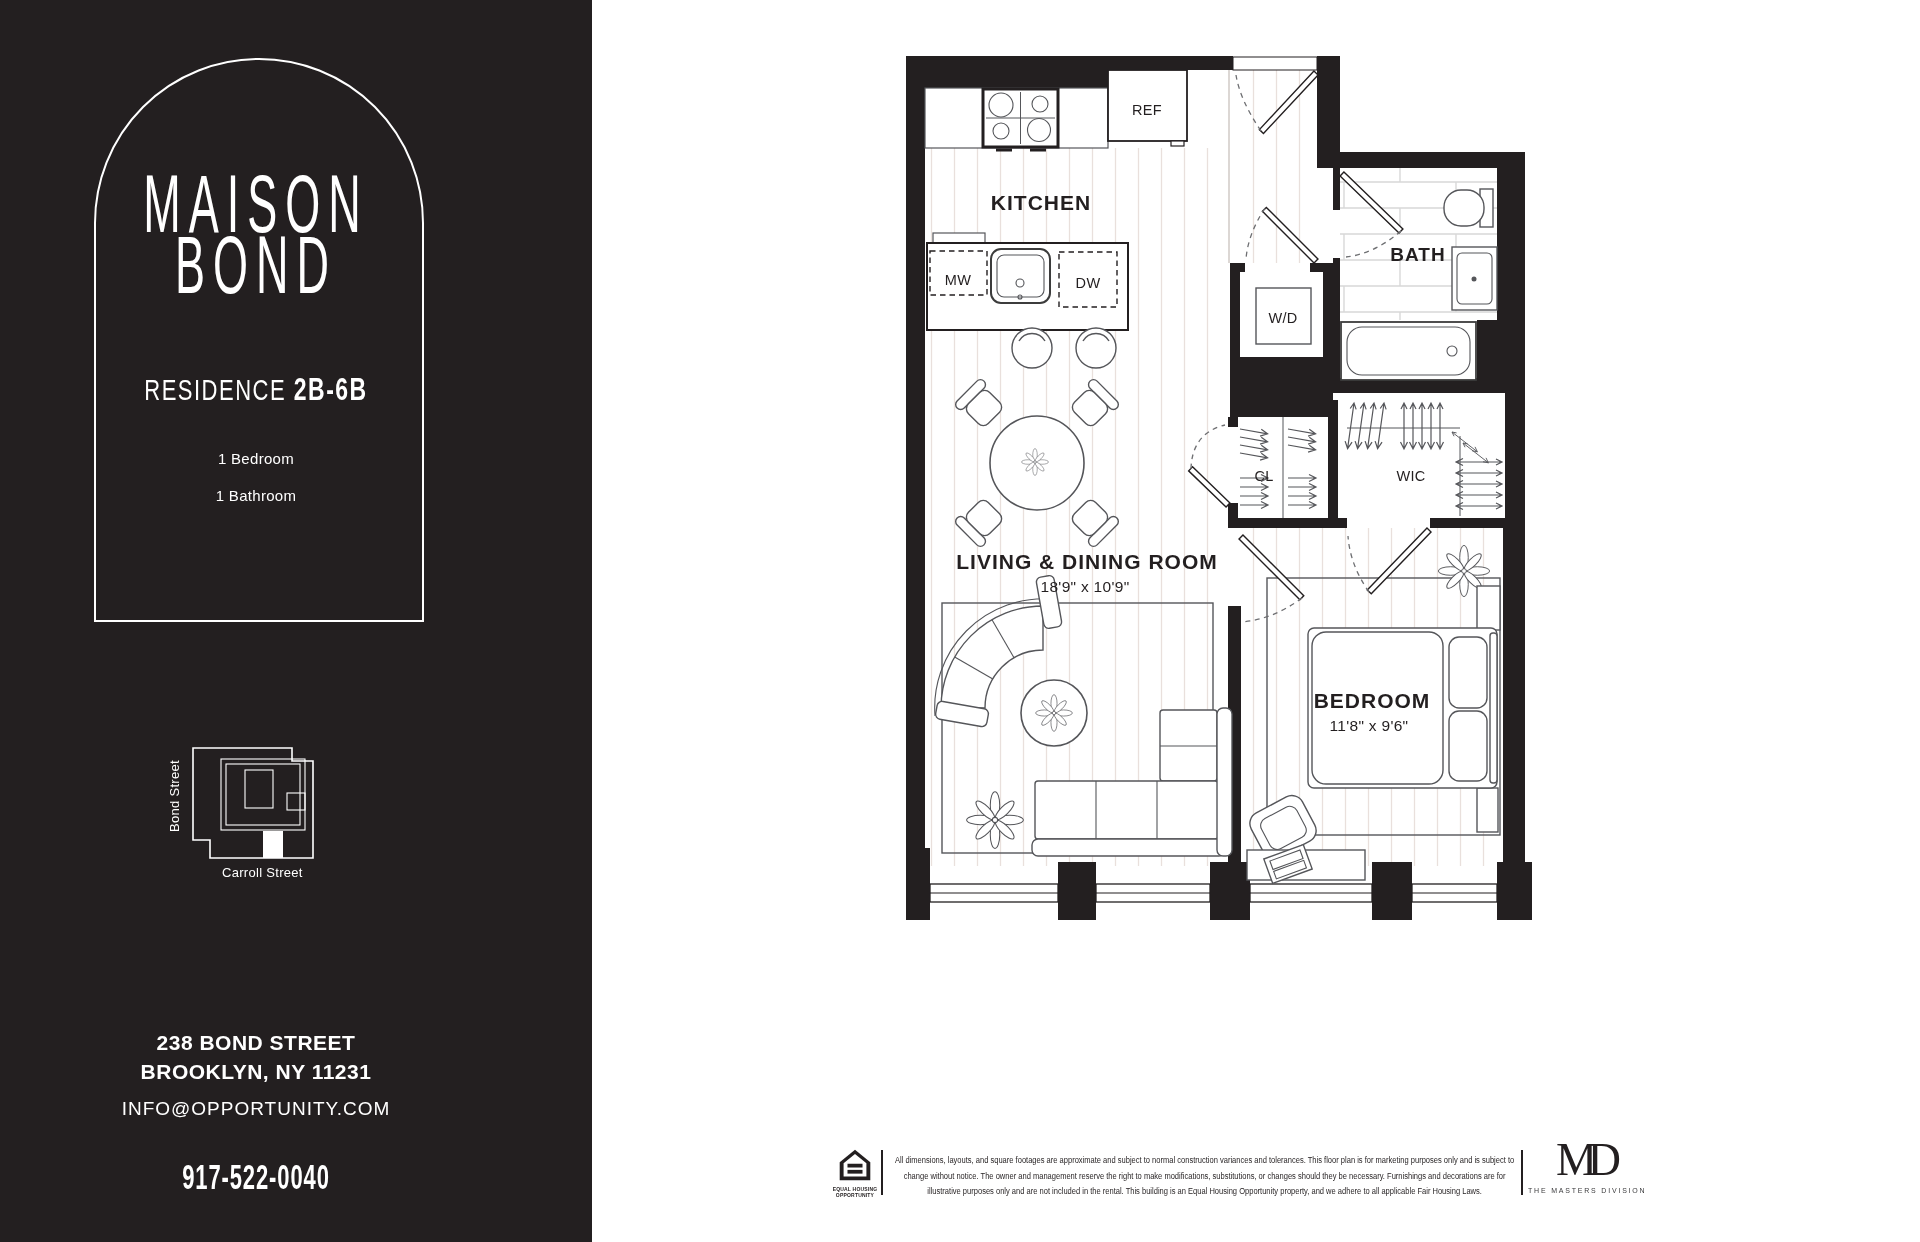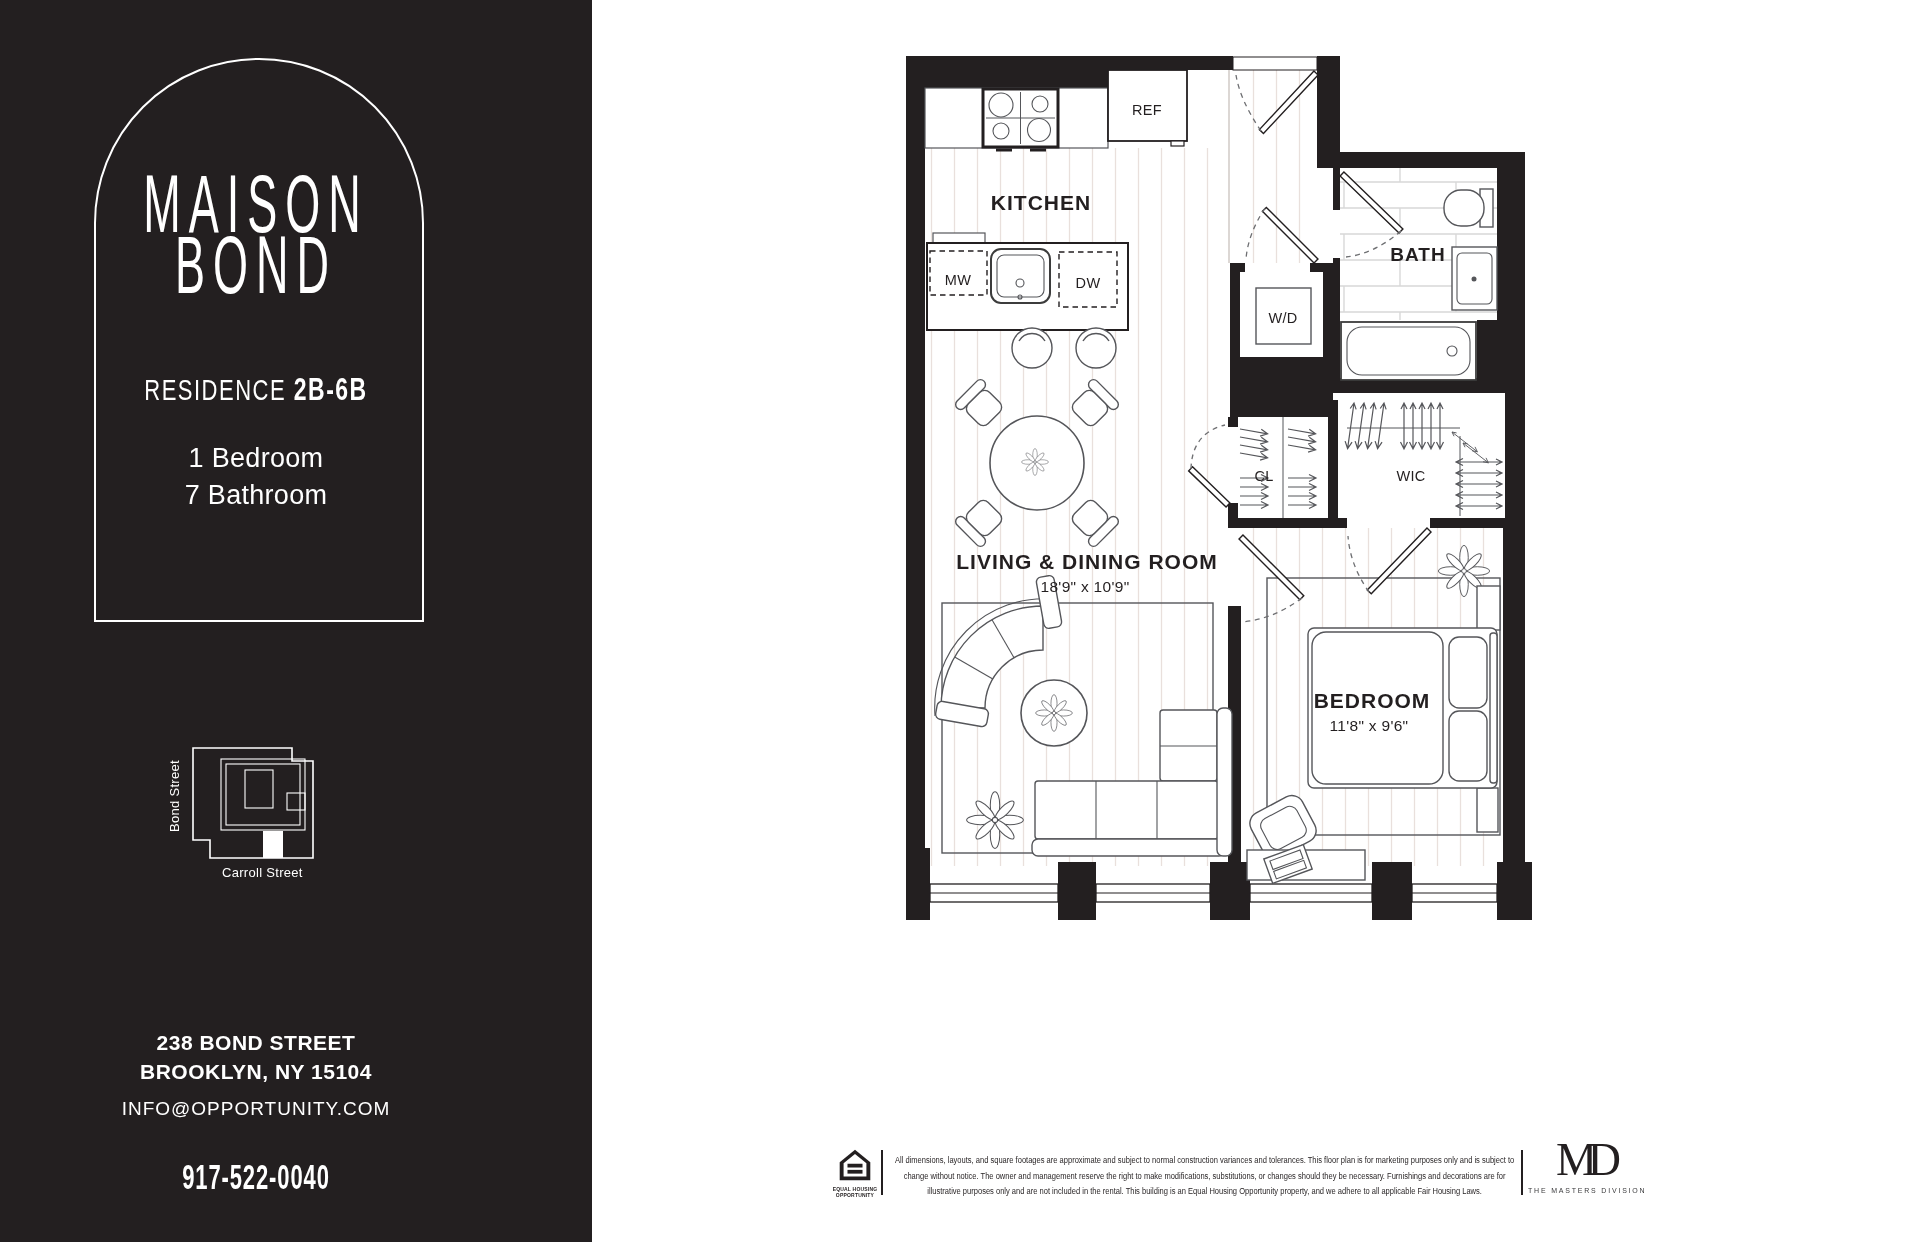--- a/index.html
+++ b/index.html
@@ -11,21 +11,21 @@
   .arch{position:absolute;left:94px;top:58px;width:326px;height:560px;
         border:2px solid #fff;border-radius:168px 168px 0 0;}
   .logo{position:absolute;left:0;top:174px;width:512px;text-align:center;
         transform:scaleY(1.8);transform-origin:50% 0;
         font-size:45px;line-height:34px;letter-spacing:8px;font-weight:normal;white-space:nowrap;}
   .residence{position:absolute;left:0;top:372px;width:512px;text-align:center;
         transform:scaleY(1.35);transform-origin:50% 0;
         font-size:22px;letter-spacing:1.5px;white-space:nowrap;}
   .residence b{font-size:23px;}
   .bedbath{position:absolute;left:0;top:440px;width:512px;text-align:center;
-        font-size:27px;line-height:37px;letter-spacing:.3px;}
+        font-size:15px;line-height:37px;letter-spacing:.3px;}
   .siteplan{position:absolute;left:150px;top:738px;}
   .sp{fill:none;stroke:#fff;stroke-width:1.6;}
   .sp2{fill:none;stroke:#fff;stroke-width:1.1;}
   .sp-lbl{fill:#fff;font-size:13px;letter-spacing:.3px;font-family:"Liberation Sans",sans-serif;}
   .address{position:absolute;left:0;top:1028px;width:512px;text-align:center;
         font-size:21px;font-weight:bold;line-height:29px;letter-spacing:.5px;}
   .contact{position:absolute;left:0;top:1096px;width:512px;text-align:center;
         font-size:19px;line-height:26px;letter-spacing:1px;}
   .phone{position:absolute;left:0;top:1157px;width:512px;text-align:center;
         font-size:25px;font-weight:bold;letter-spacing:1px;
@@ -74,37 +74,37 @@
       <div>BOND</div>
     </div>
 
     <div class="residence">
       <span>RESIDENCE</span>
       <b>2B-6B</b>
     </div>
 
     <div class="bedbath">
       <div>1 Bedroom</div>
-      <div>7 Bathroom</div>
+      <div>1 Bathroom</div>
     </div>
 
     <svg class="siteplan" width="185" height="152" viewBox="150 738 185 152">
       <path class="sp" d="M193,748 H292 V761 H313 V858 H210 V840 H193 Z"></path>
       <rect class="sp2" x="221" y="759" width="84" height="71"></rect>
       <rect class="sp2" x="226" y="764" width="74" height="61"></rect>
       <rect class="sp2" x="245" y="770" width="28" height="38"></rect>
       <rect class="sp2" x="287" y="793" width="18" height="17"></rect>
       <rect x="263" y="831" width="20" height="27" fill="#ffffff"></rect>
       <text class="sp-lbl" transform="rotate(-90 179 832)" x="179" y="832">Bond Street</text>
       <text class="sp-lbl" x="222" y="877">Carroll Street</text>
     </svg>
 
     <div class="address">
       <div>238 BOND STREET</div>
-      <div>BROOKLYN, NY 15104</div>
+      <div>BROOKLYN, NY 11231</div>
     </div>
 
     <div class="contact">
       <div>INFO@OPPORTUNITY.COM</div>
     </div>
 
     <div class="phone">917-522-0040</div>
   </aside>
 
   <svg class="plansvg" width="648" height="880" viewBox="895 45 648 880">

